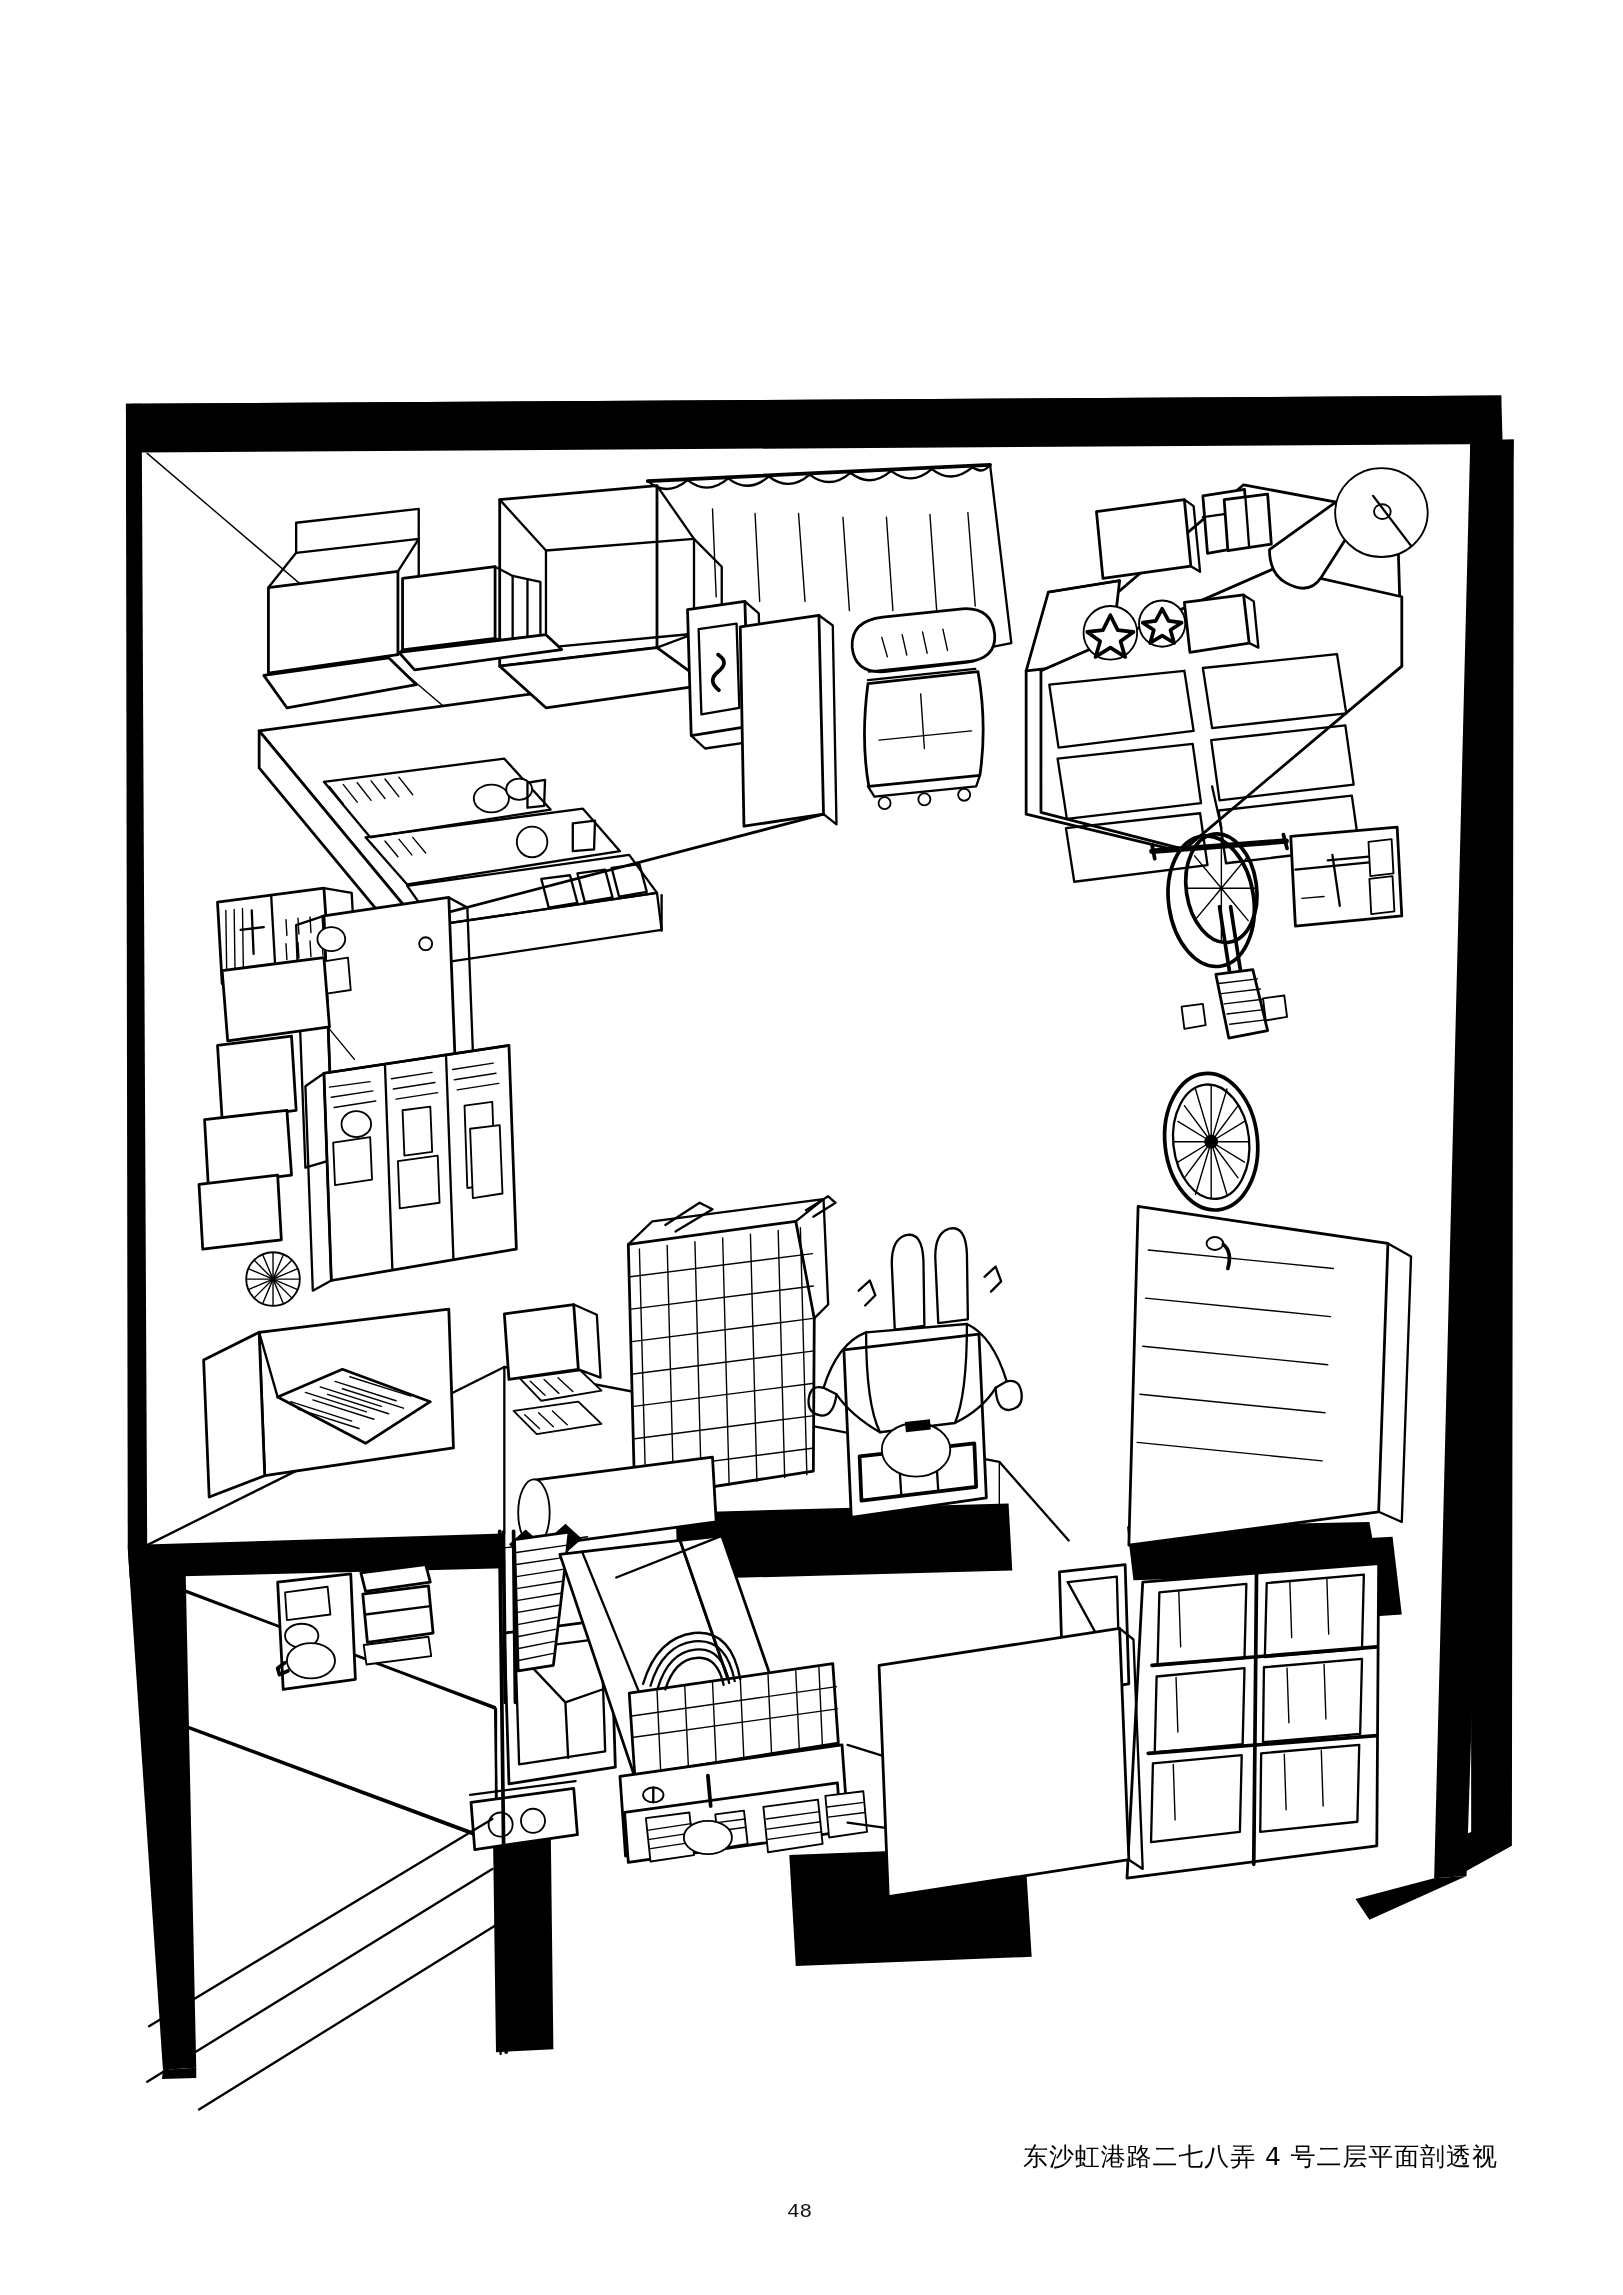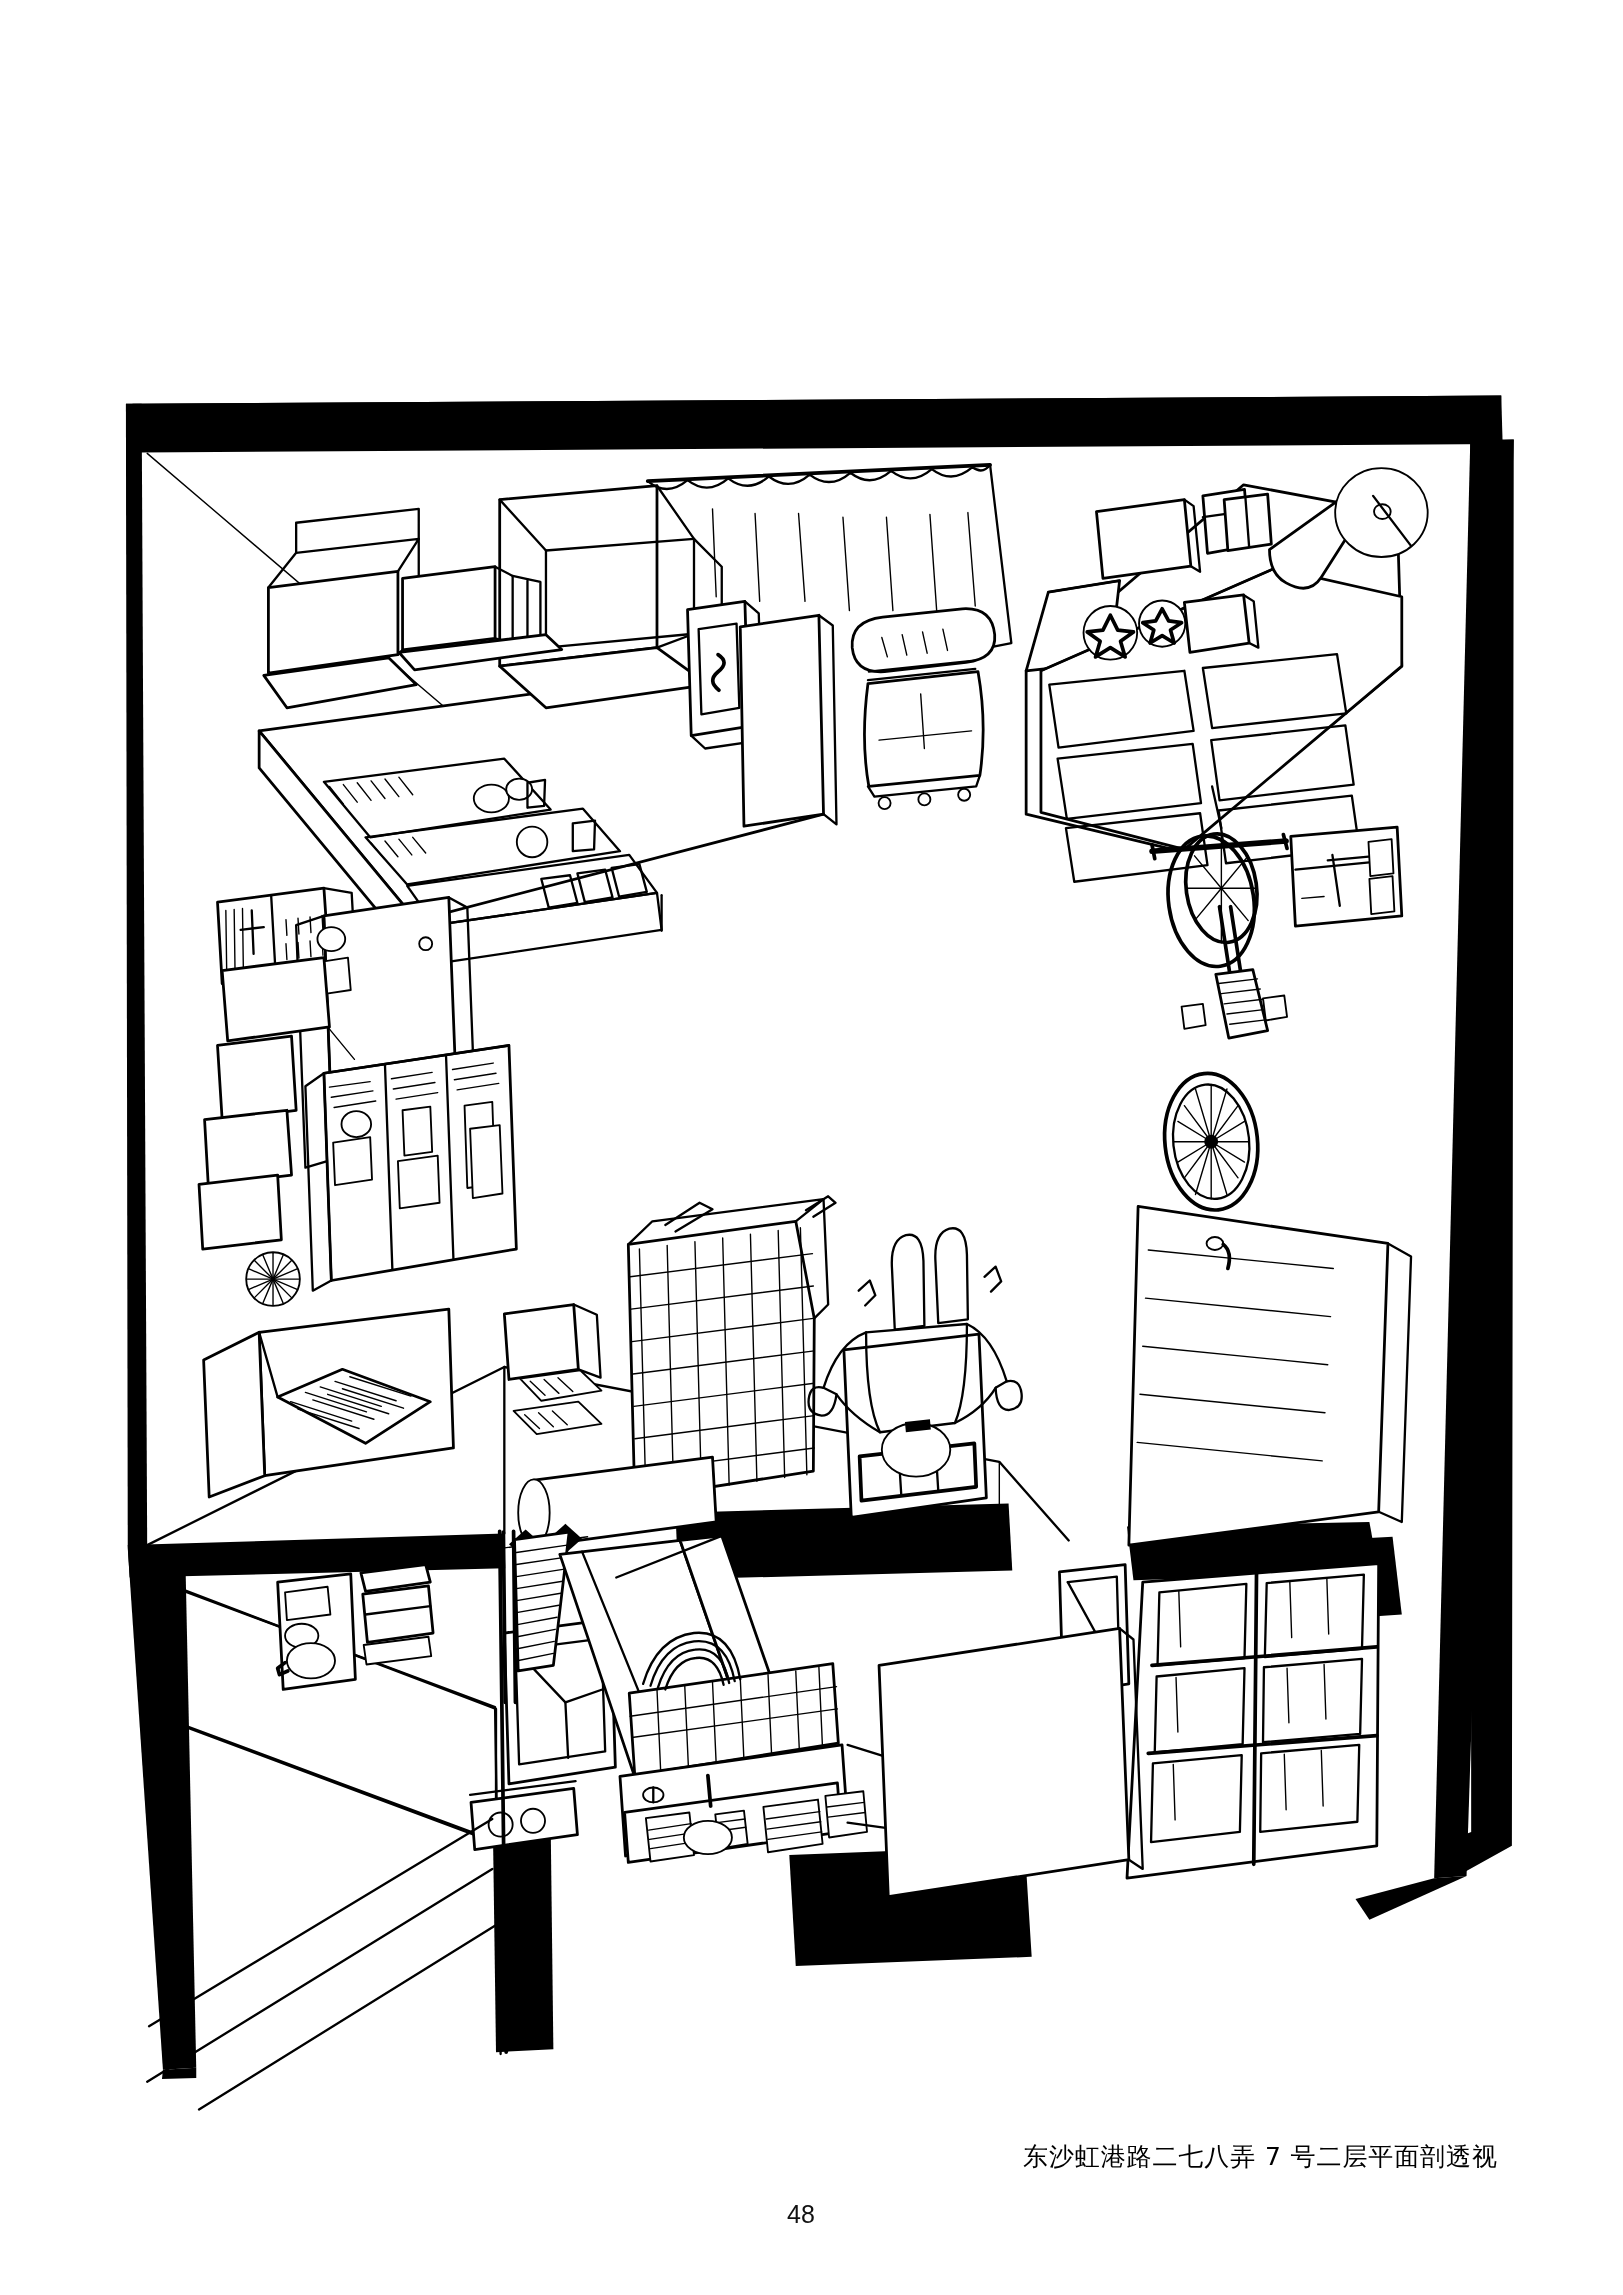--- a/index.html
+++ b/index.html
@@ -26,23 +26,23 @@
     font-size:25px;
     letter-spacing:0.9px;
     color:#000000;
     white-space:nowrap;
     font-family:"DejaVu Sans","Liberation Sans",sans-serif;
   }
   
   .folio{
     position:absolute;
     left:787px;top:2200px;
-    font-size:25px;
+    font-size:21px;
     color:#111111;
-    font-family:Liberation Sans, sans-serif;
+    font-family:Liberation Mono, monospace;
   }
 
   
   .ln{fill:none;stroke:#000;stroke-width:5;stroke-linecap:round;stroke-linejoin:round;}
   .ln2{fill:none;stroke:#000;stroke-width:8;stroke-linecap:round;stroke-linejoin:round;}
   .ln3{fill:none;stroke:#000;stroke-width:12;stroke-linecap:round;stroke-linejoin:round;}
   .thin{fill:none;stroke:#000;stroke-width:3;stroke-linecap:round;stroke-linejoin:round;}
   .wall{fill:#000;stroke:none;}
   .wht{fill:#fff;stroke:#000;stroke-width:6;stroke-linejoin:round;}
   .wht2{fill:#fff;stroke:#000;stroke-width:4;stroke-linejoin:round;}
@@ -670,18 +670,18 @@
       <path class="ln" d="M430,4560 L1074,4160"></path>
     </g>
 
     <g>
       <path class="ln2" d="M1080,3310 L1094,4436"></path>
     </g>
 
   </svg>
   </div>
 
-  <div class="caption">东沙虹港路二七八弄 7 号二层平面剖透视</div>
+  <div class="caption">东沙虹港路二七八弄 4 号二层平面剖透视</div>
 
   <div class="folio">48</div>
 
 </div>
 
 
 </body></html>

